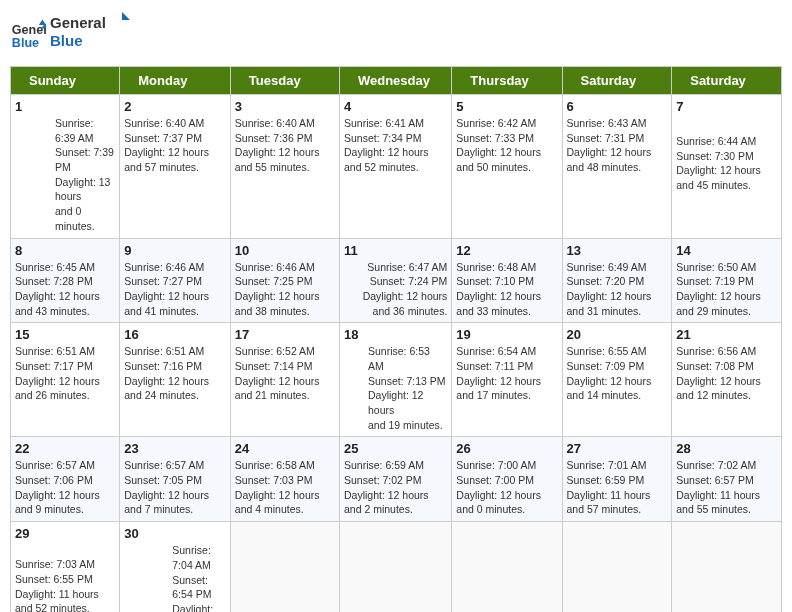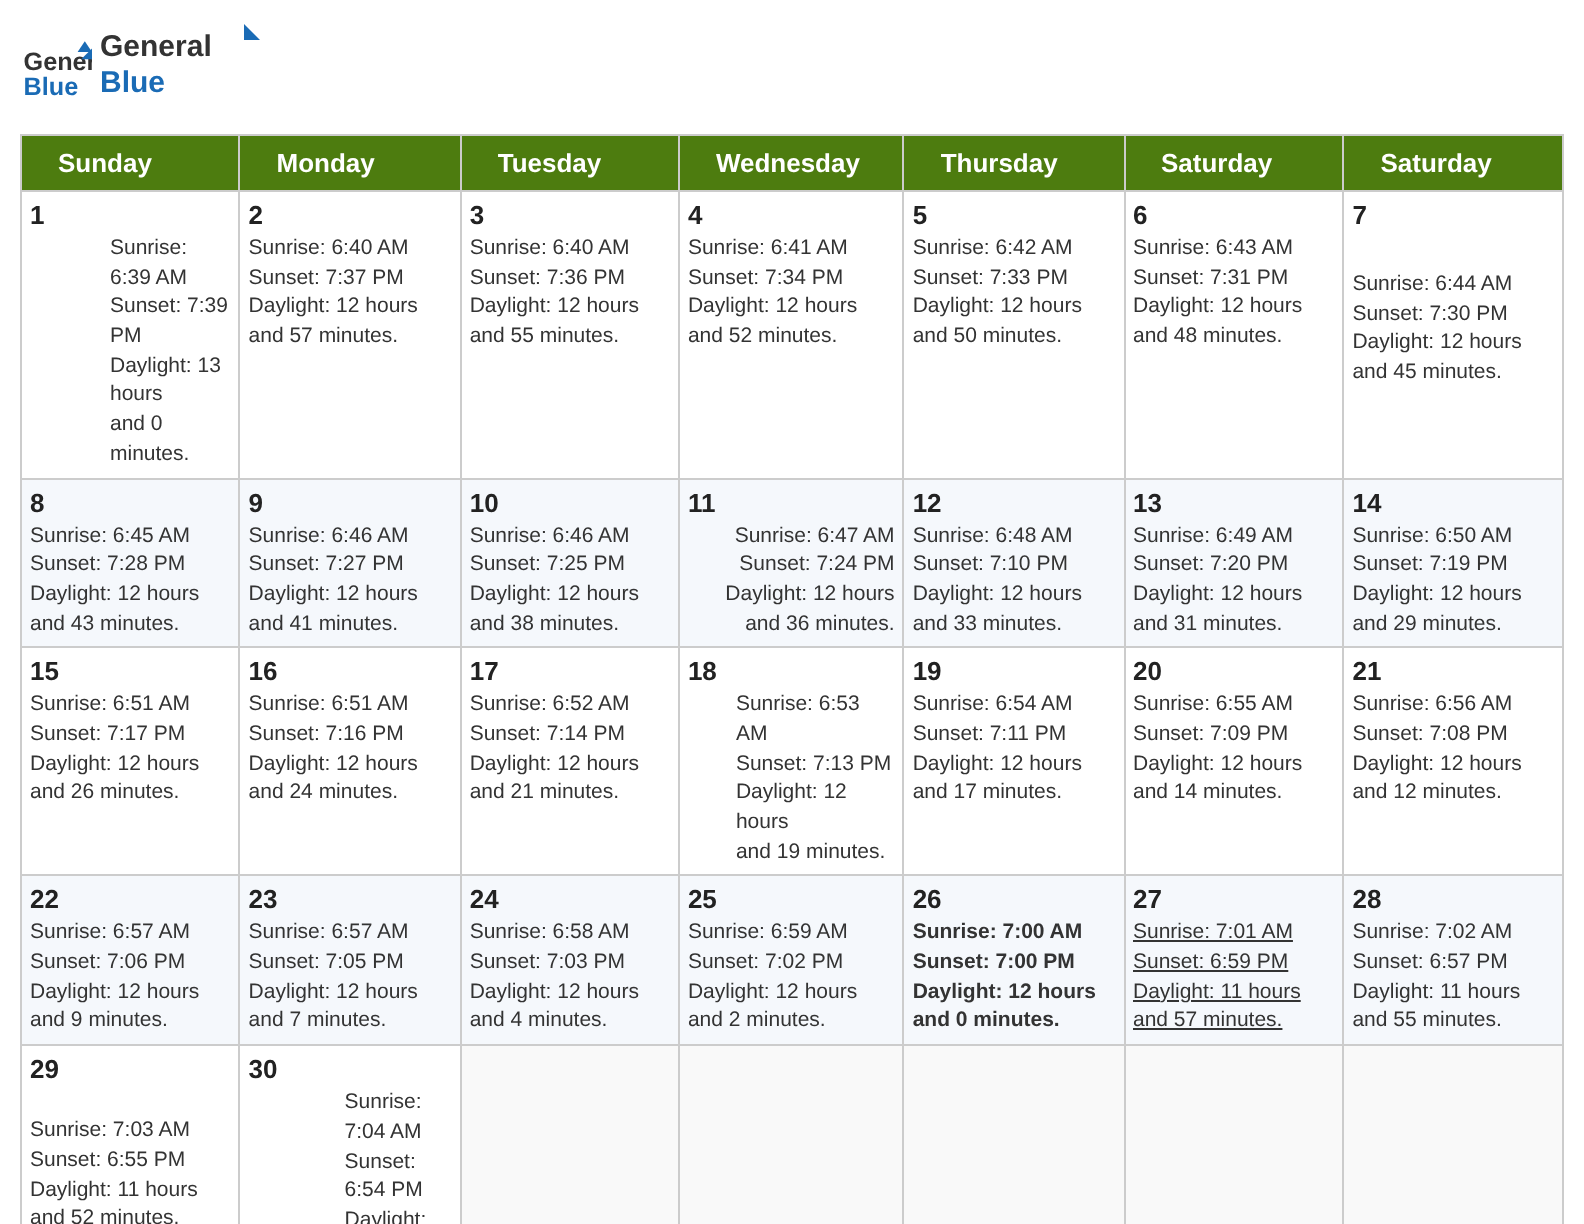--- a/index.html
+++ b/index.html
@@ -293,28 +293,28 @@
         </td>
         <td>
           <span class="day-number">25</span>
           <div class="day-info" style="white-space: pre-line;">Sunrise: 6:59 AM
 Sunset: 7:02 PM
 Daylight: 12 hours
 and 2 minutes.</div>
         </td>
         <td>
           <span class="day-number">26</span>
-          <div class="day-info" style="white-space: pre-line; font-weight: bold;">Sunrise: 7:00 AM
+          <div class="day-info" style="white-space: pre-line;">Sunrise: 7:00 AM
 Sunset: 7:00 PM
 Daylight: 12 hours
 and 0 minutes.</div>
         </td>
         <td>
           <span class="day-number">27</span>
-          <div class="day-info" style="white-space: pre-line; text-decoration: underline;">Sunrise: 7:01 AM
+          <div class="day-info" style="white-space: pre-line;">Sunrise: 7:01 AM
 Sunset: 6:59 PM
 Daylight: 11 hours
 and 57 minutes.</div>
         </td>
         <td>
           <span class="day-number">28</span>
           <div class="day-info" style="white-space: pre-line;">Sunrise: 7:02 AM
 Sunset: 6:57 PM
 Daylight: 11 hours
 and 55 minutes.</div>

